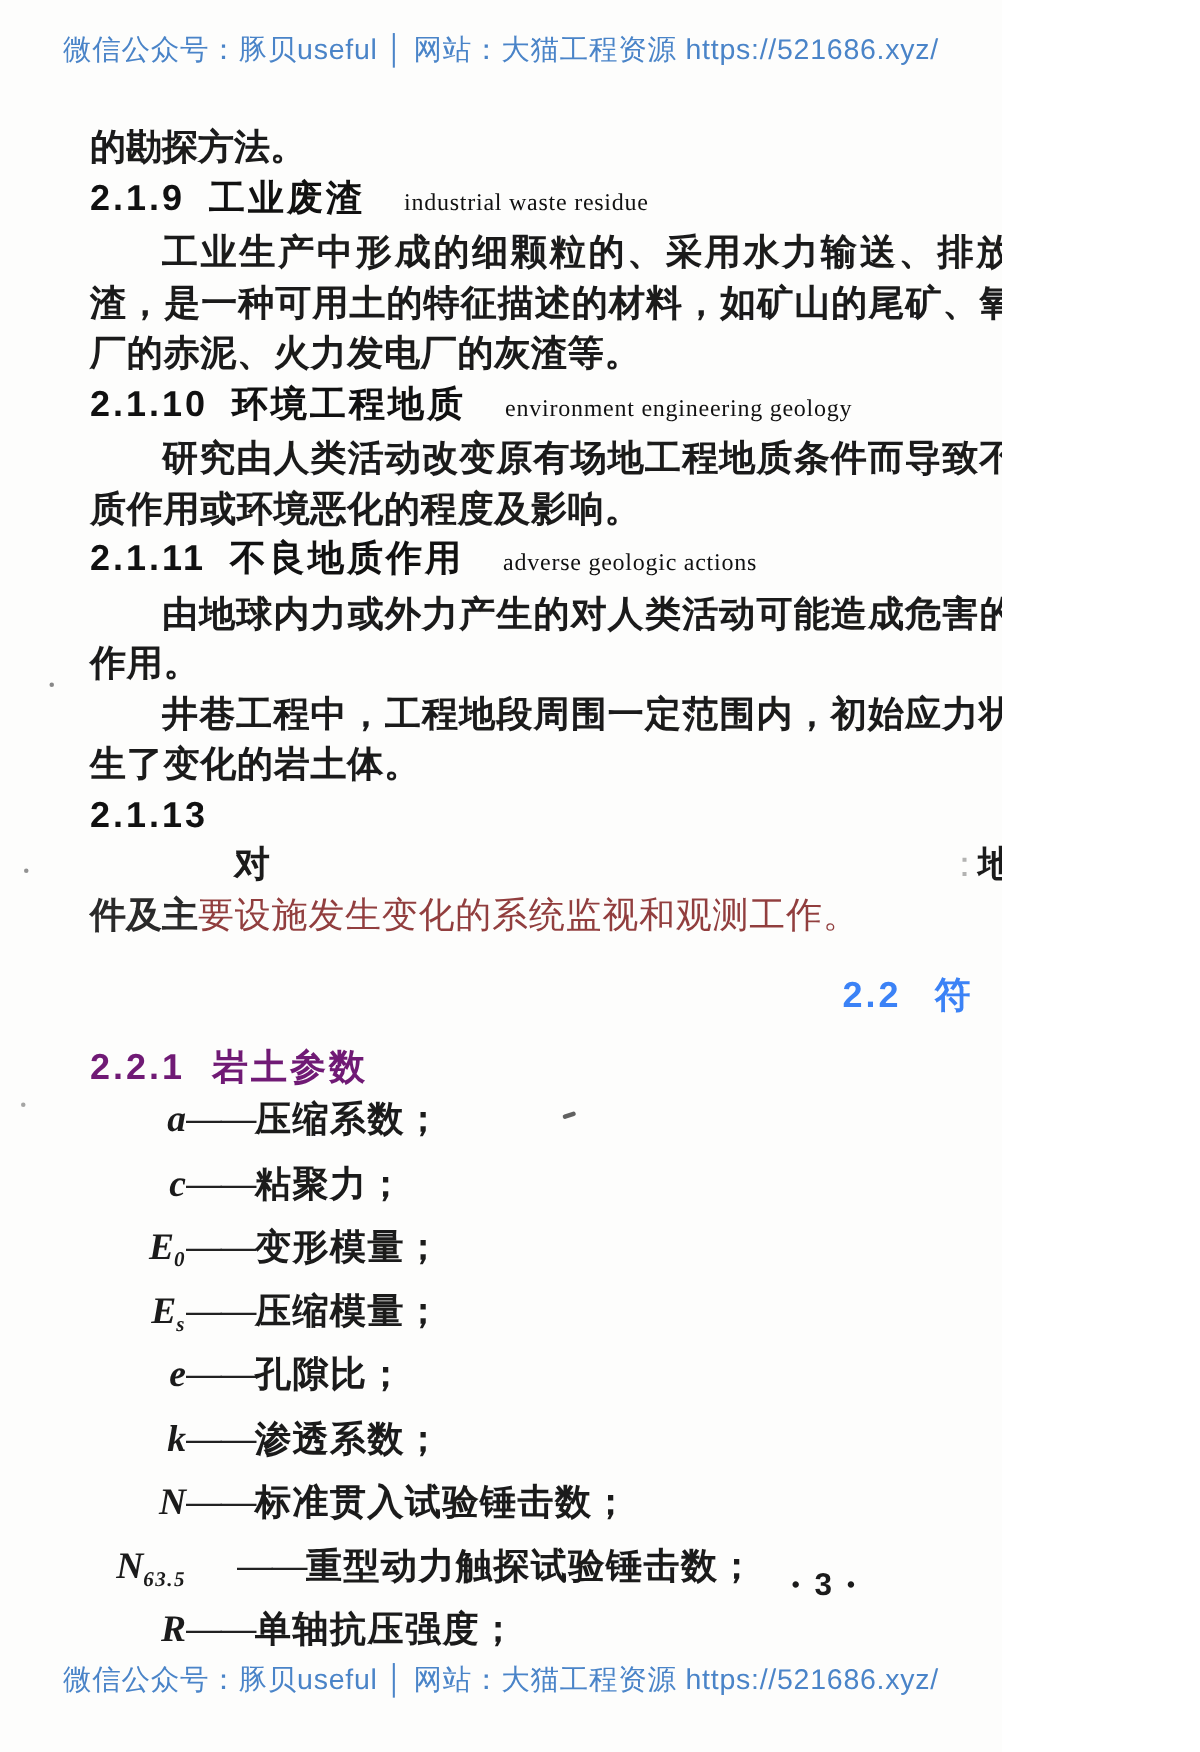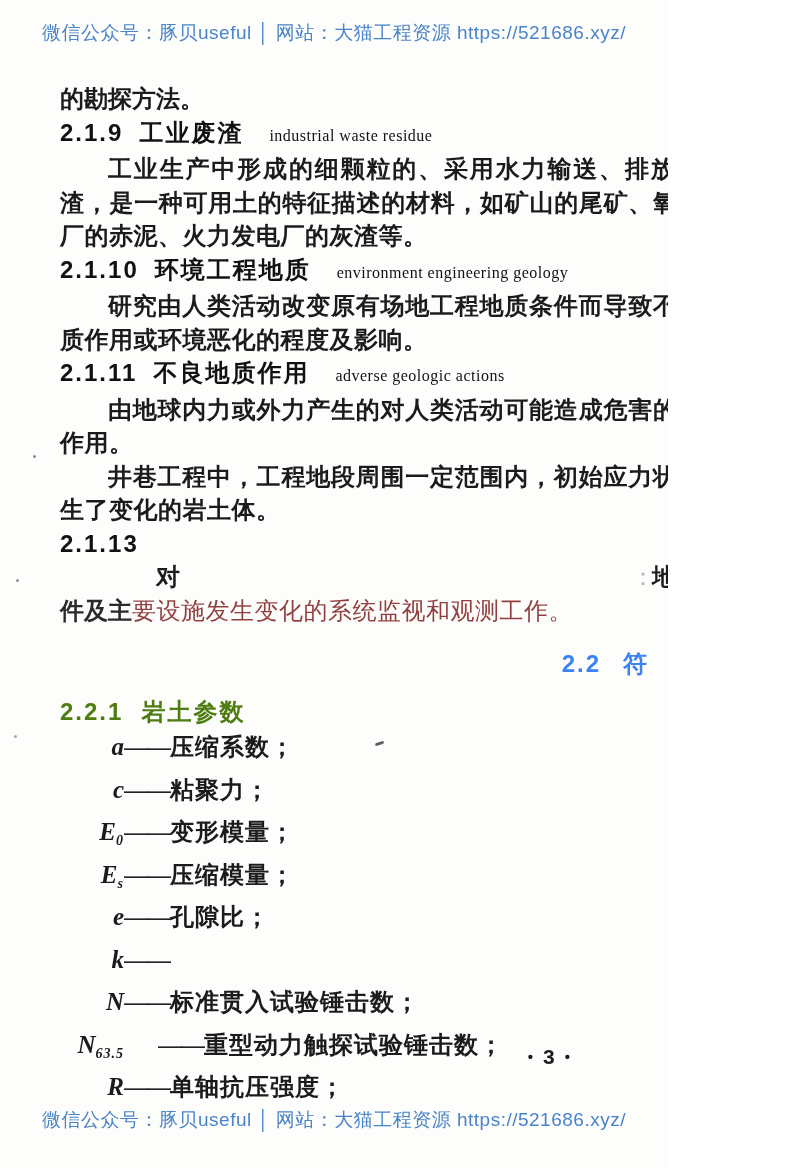--- a/index.html
+++ b/index.html
@@ -41,21 +41,21 @@
   .gap-line .lead{text-indent:2em;display:inline-block;padding-left:2em;}
   .gap-line .trail{letter-spacing:1px;}
   .gap-line .faint{color:#777;opacity:0.55;font-weight:400;margin-right:-4px;}
   .faded-line .dark{color:#2a2a2a;}
   .faded-line .faded{color:#7f1d1d;font-weight:500;opacity:0.85;letter-spacing:0.5px;}
   .section-title{
     text-align:right;font-weight:700;color:#3b82f6;
     margin-top:20px;letter-spacing:2px;
   }
   .section-title .num{margin-right:22px;letter-spacing:2px;}
-  .subsection-heading{font-weight:700;color:#4d7c0f;margin-top:14px;}
+  .subsection-heading{font-weight:700;color:#701a75;margin-top:14px;}
   .subsection-heading .num{letter-spacing:2px;margin-right:18px;}
   .subsection-heading .zh{letter-spacing:2px;}
   .symbol-list{margin-top:2px;}
   .symbol-row{display:flex;align-items:baseline;}
   .symbol-row .sym{
     min-width:64px;text-align:right;
     font-family:"Liberation Serif", serif;
     font-style:italic;font-weight:600;font-size:25px;
   }
   .symbol-row .sym .sub{
@@ -149,20 +149,21 @@
           <span class="def">压缩模量；</span>
       </div>
       <div class="symbol-row">
         <span class="sym"><span>e</span><span class="sub"></span></span>
           <span class="dash">——</span>
           <span class="def">孔隙比；</span>
       </div>
       <div class="symbol-row">
         <span class="sym"><span>k</span><span class="sub"></span></span>
           <span class="dash">——</span>
+          <span class="def">渗透系数；</span>
       </div>
       <div class="symbol-row">
         <span class="sym"><span>N</span><span class="sub"></span></span>
           <span class="dash">——</span>
           <span class="def">标准贯入试验锤击数；</span>
       </div>
       <div class="symbol-row shifted">
         <span class="sym"><span>N</span><span class="sub">63.5</span></span>
           <span class="dash">——</span>
           <span class="def">重型动力触探试验锤击数；</span>

